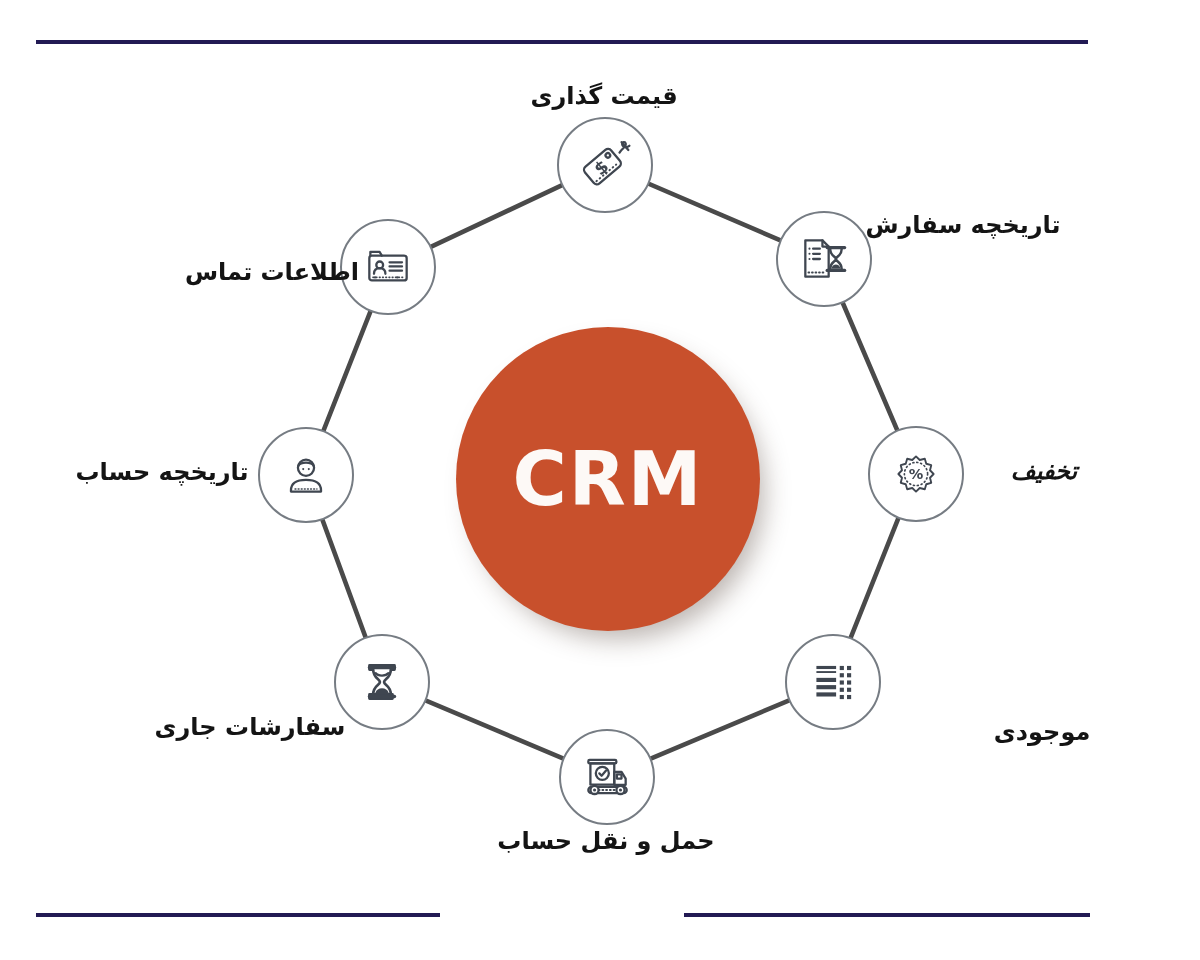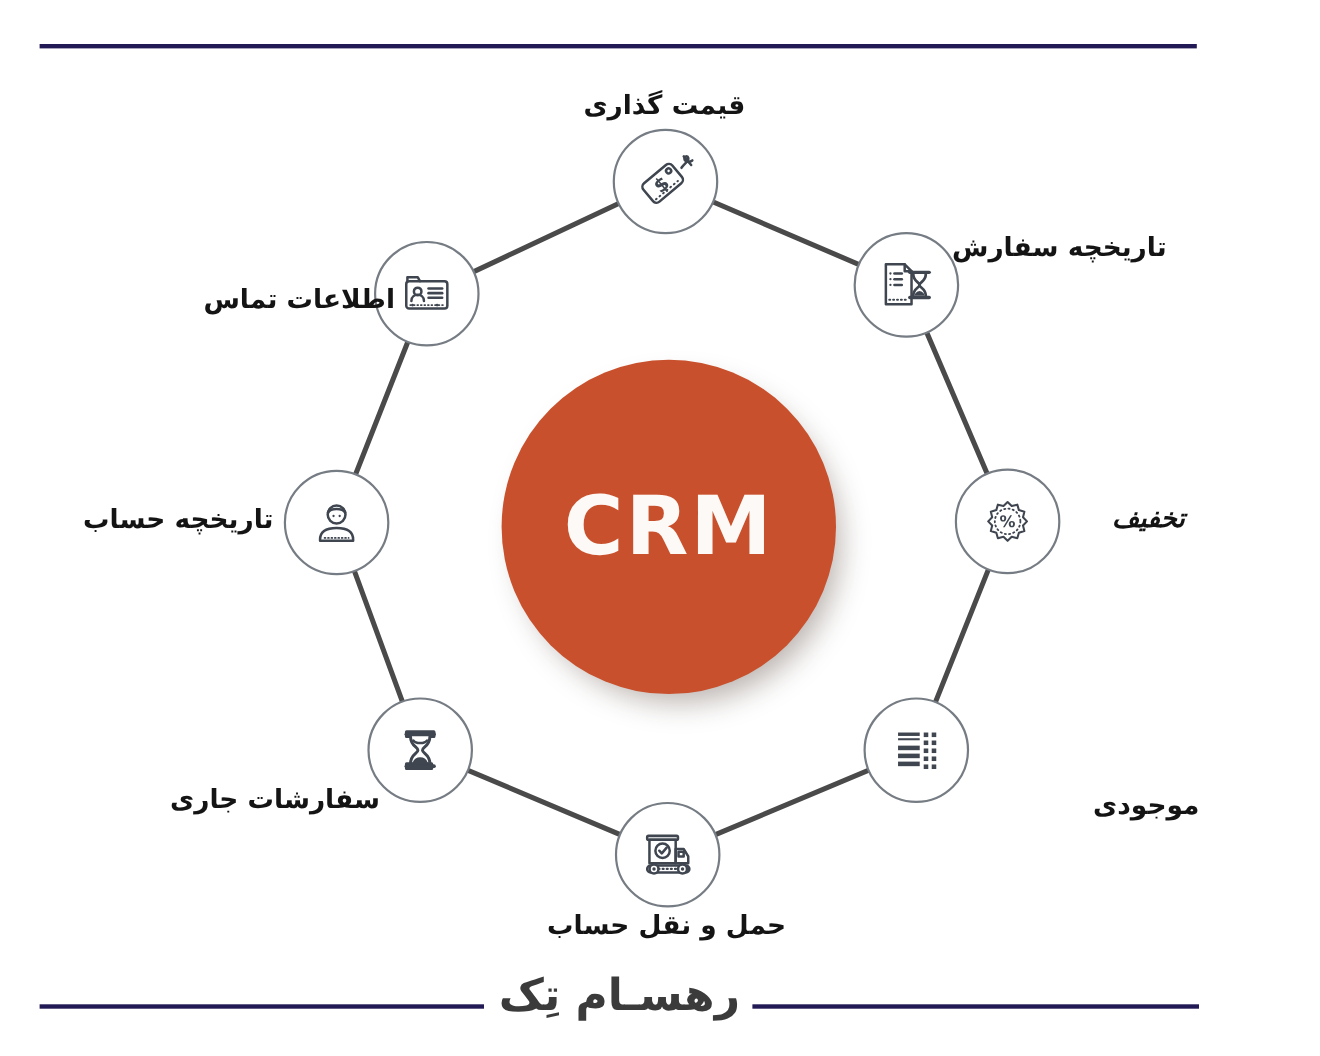--- a/index.html
+++ b/index.html
@@ -187,16 +187,15 @@
       <line x1="28.5" y1="26.5" x2="40.5" y2="26.5"></line>
       <line x1="28.5" y1="30.5" x2="40.5" y2="30.5"></line>
       <line x1="12.5" y1="37" x2="41.5" y2="37" stroke-dasharray="0.7 2.4" stroke-width="1.6"></line>
       <circle class="fill" cx="14.5" cy="37" r="1.2"></circle>
       <circle class="fill" cx="36" cy="37" r="1.2"></circle>
     </svg>
   </div>
   <div class="node-label lbl-contact-info">اطلاعات تماس</div>
 
   <div class="rule rule-bottom-left"></div>
-  <div class="footer-logo">رهسـام تِک</div>
   <div class="rule rule-bottom-right"></div>
 
 </div>
 
 </body></html>

